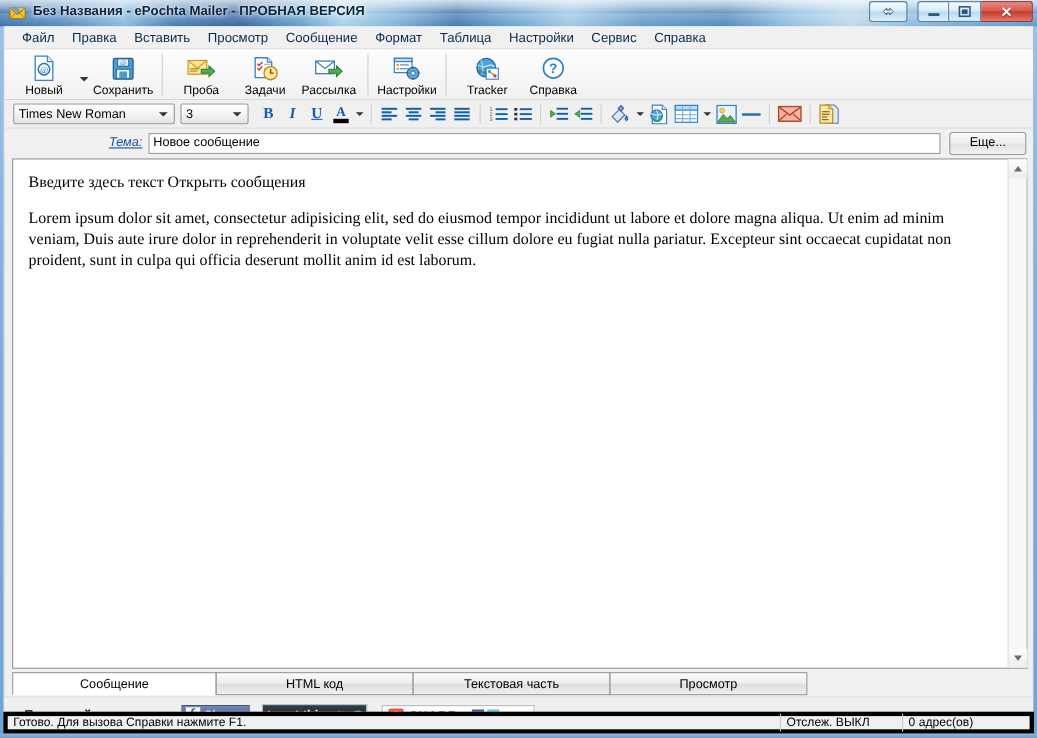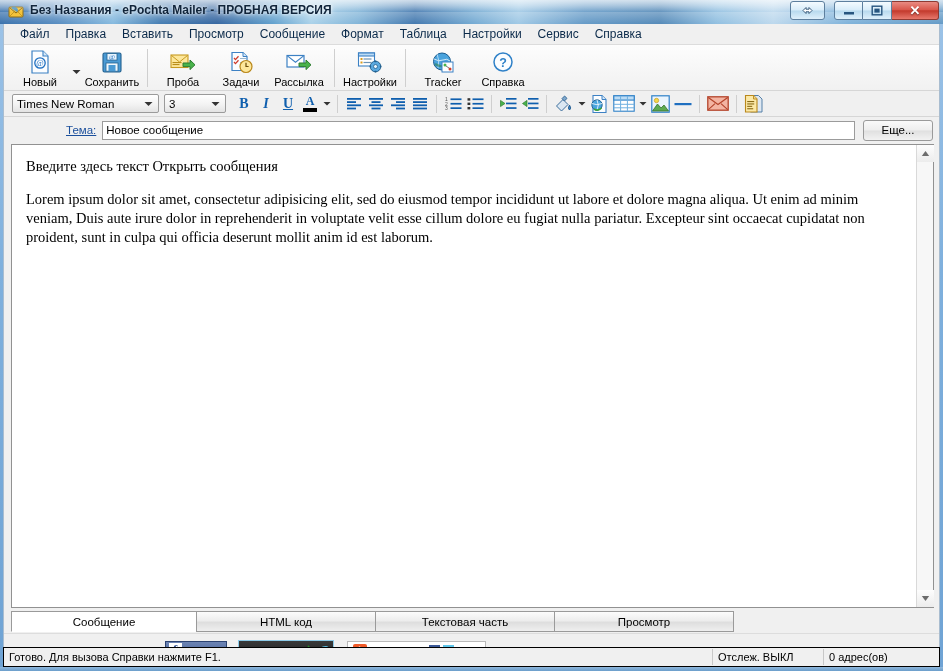--- a/index.html
+++ b/index.html
@@ -172,22 +172,23 @@
   .subjrow {
     position: absolute; left: 0; top: 93px;
     width: 100%; height: 26px;
     background: #f0f0f0;
     display: flex; align-items: center;
     padding: 0 6px;
   }
   .subj-label {
     font-size: 11.5px; color: #1b4f9c;
     text-decoration: underline;
-    margin-left: 56px; margin-right: 6px;
+    margin-left: 89px; margin-right: 6px;
     cursor: pointer;
+    font-style: italic;
   }
   .subj-input {
     flex: 1; height: 19px;
     border: 1px solid #9b9b9b;
     background: #fff;
     font-size: 11.5px; color: #000;
     padding: 1px 3px;
     font-family: "Liberation Sans", sans-serif;
     outline: none;
   }
@@ -306,21 +307,21 @@
   .at-label { font-size: 10.5px; color:#555; letter-spacing: 1.2px; font-weight:bold;}
   .at-icons { display:flex; align-items:center; gap:3px; margin-left:8px; }
   .at-sq { width:11px;height:11px; display:flex;align-items:center;justify-content:center;
            font-size:9px; color:#fff; font-weight:bold;}
 
   
   .statusbar {
     position: absolute; left: 3px; top: 647px;
     width: 937px; height: 20px;
     background: #f0f0f0;
-    border: 1px solid #000000;
+    border: 4px solid #000000;
     display:flex; align-items:center;
     font-size: 11px; color: #000;
   }
   .st-cell { height: 18px; display:flex; align-items:center; padding-left:5px; }
   .st-main { flex: 1; }
   .st-div { width:1px; height:16px; background:#c8c8c8; }
   .st-track { width: 110px; }
   .st-addr { width: 115px; }
 
   

